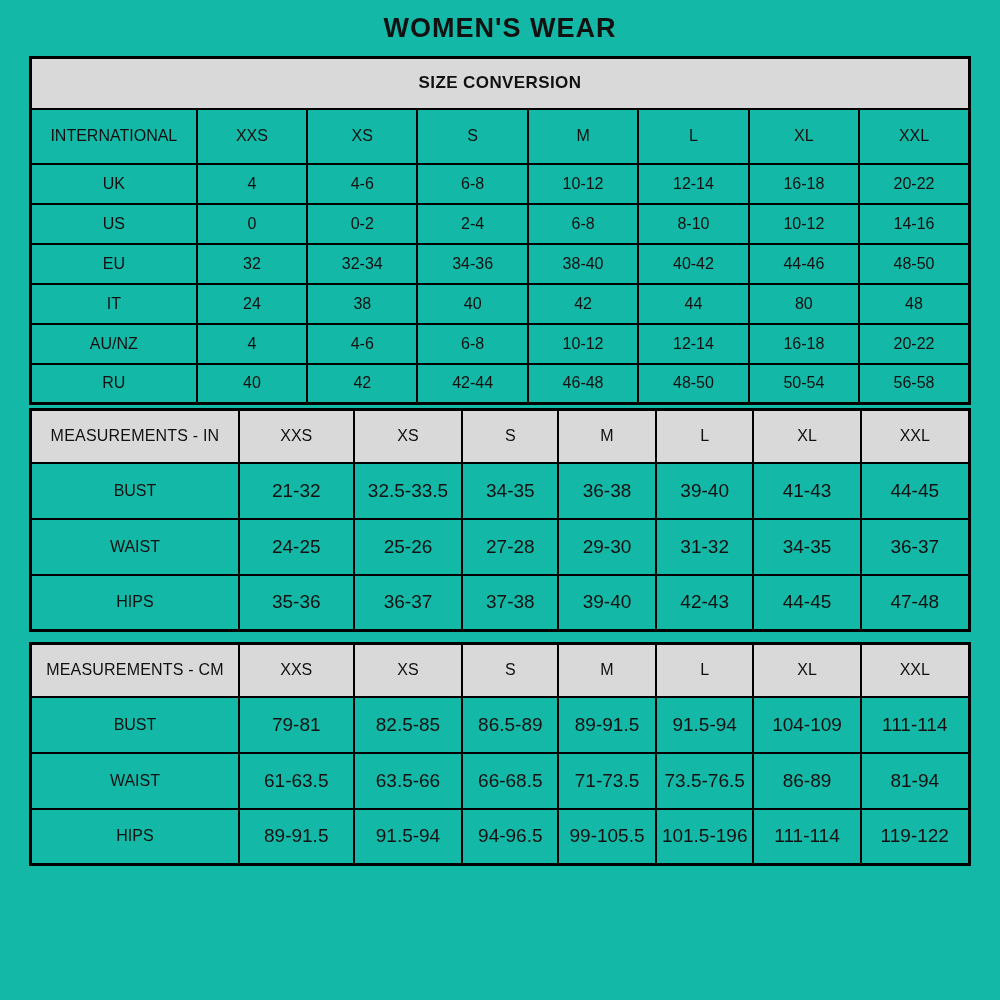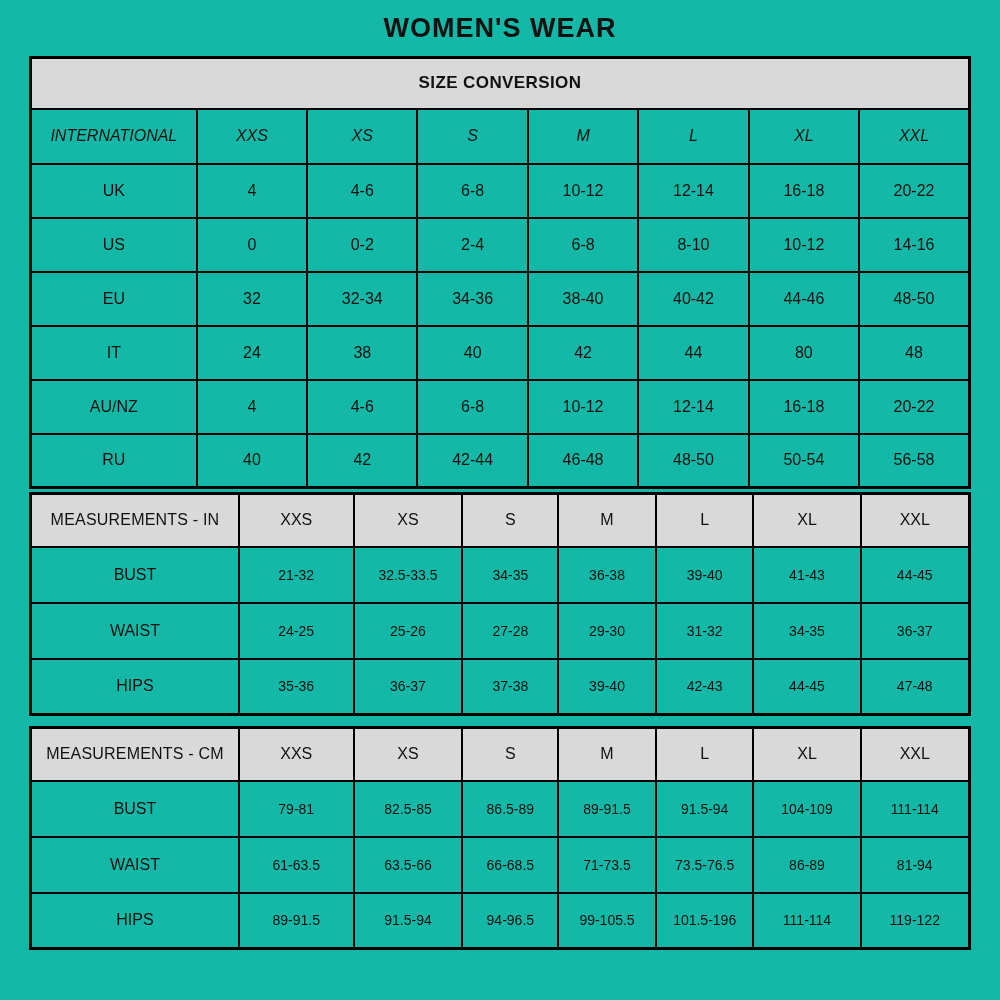--- a/index.html
+++ b/index.html
@@ -46,42 +46,41 @@
     background: #d9d9d9;
     font-weight: 700;
     font-size: 17px;
     letter-spacing: 0.4px;
     height: 51px;
   }
   #size-conversion-table .cols-row td {
     height: 55px;
     font-size: 16px;
     font-weight: 400;
-    font-style: italic;
   }
   #size-conversion-table tbody td {
-    height: 54px;
+    height: 40px;
     font-size: 16px;
   }
   
   .measure-table { margin-bottom: 10px; }
   .measure-table thead td,
   .measure-table thead th {
     background: #d9d9d9;
     font-weight: 400;
     font-size: 16px;
     height: 53px;
   }
   .measure-table thead th.measure-label {
     font-size: 16px;
     letter-spacing: 0.2px;
   }
   .measure-table tbody td { height: 56px; margin-top: 16px; }
   .measure-table tbody td.row-label { font-size: 16px; font-weight: 400; }
-  .measure-table tbody td.cell { font-size: 14px; }
+  .measure-table tbody td.cell { font-size: 19px; }
 </style>
 </head>
 <body>
 
 <div class="page">
 
   <div class="page-title">WOMEN'S WEAR</div>
 
   <table id="size-conversion-table">
     <colgroup>

